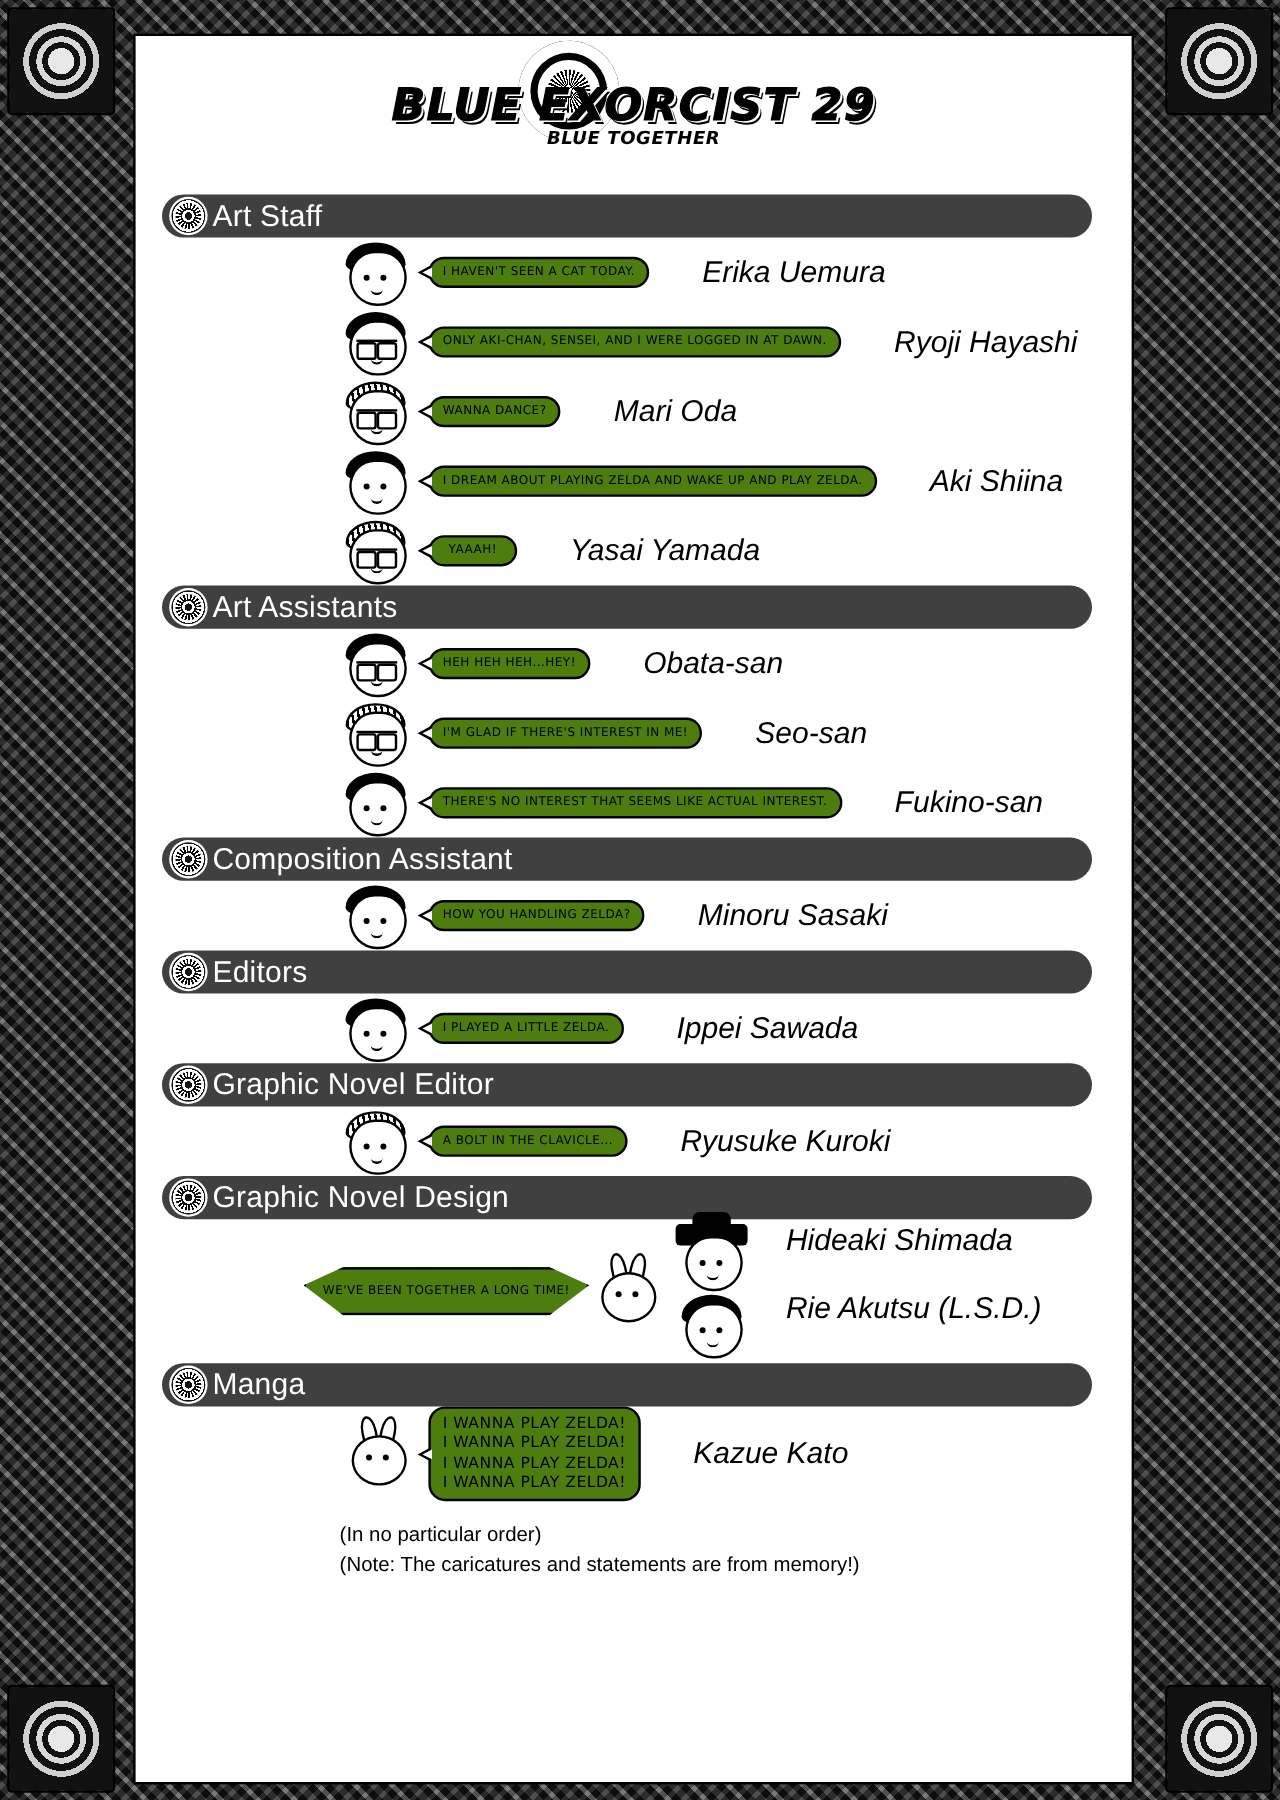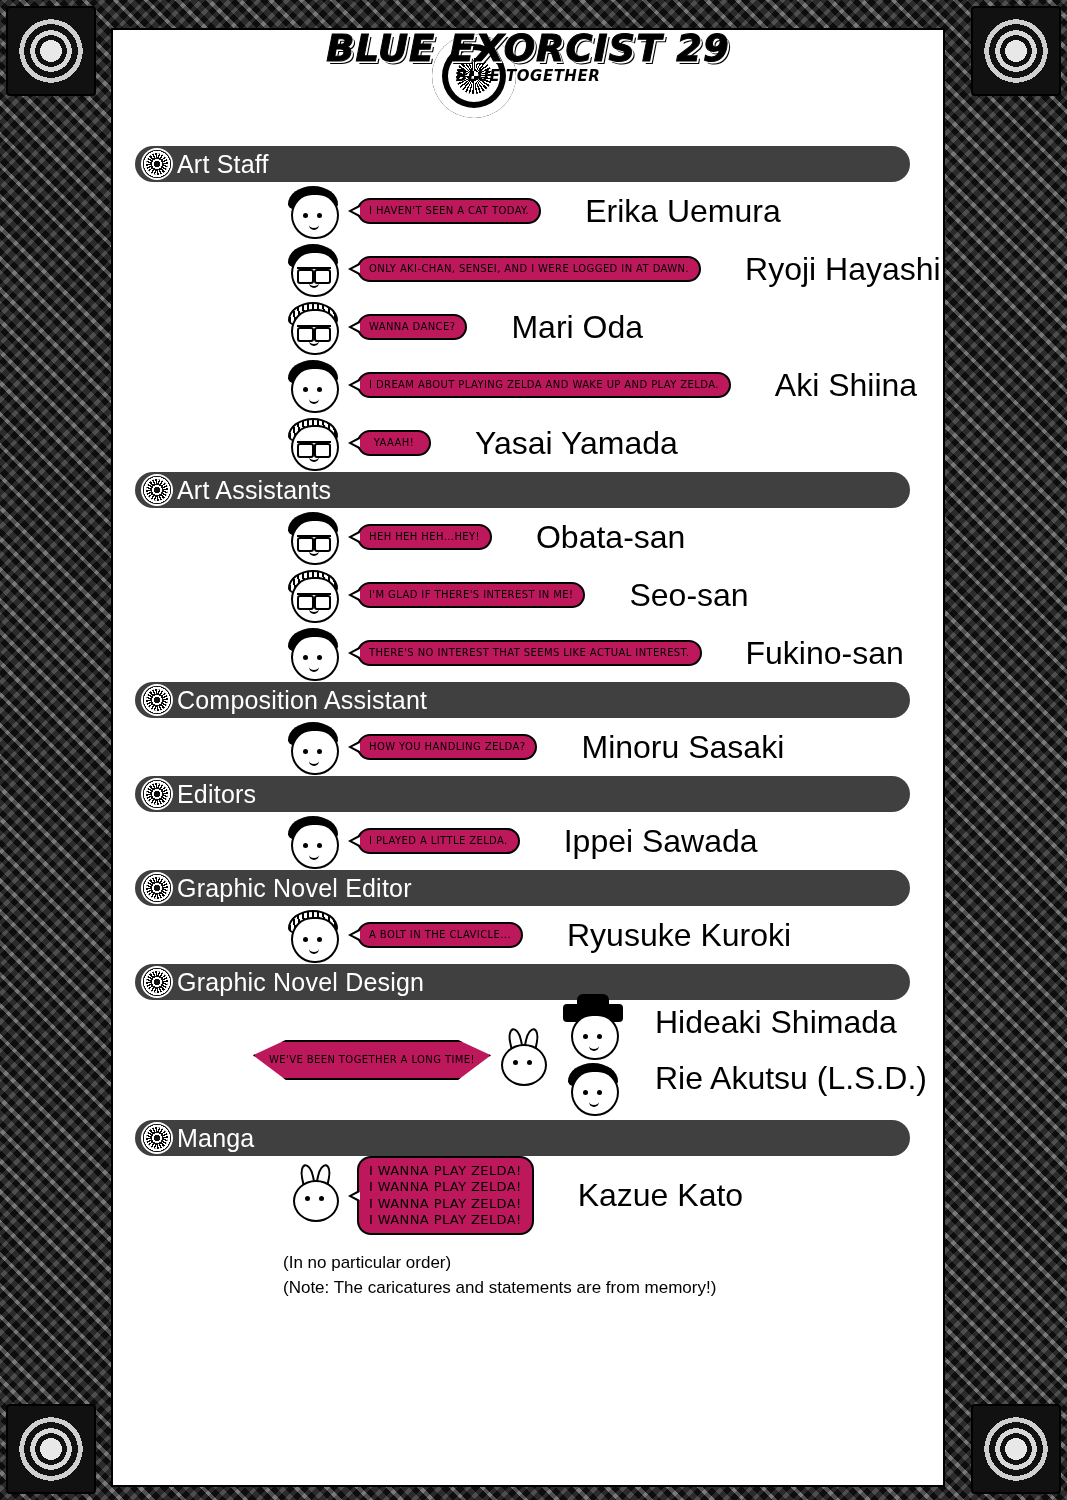--- a/index.html
+++ b/index.html
@@ -52,23 +52,23 @@
     width: 830px;
     height: 1455px;
     background: #fff;
     box-shadow: 0 0 0 2px #000;
     overflow: hidden;
   }
 
   
   .logo-wrap {
     position: relative;
-    height: 116px;
+    height: 132px;
     display: flex;
-    align-items: flex-start;
+    align-items: center;
     justify-content: center;
   }
   .logo-gear {
     position: absolute;
     left: 50%;
     top: 4px;
     transform: translateX(-96px);
     width: 84px;
     height: 84px;
     border-radius: 50%;
@@ -241,21 +241,21 @@
     border-radius: 50% 50% 30% 30%;
     top: -4px;
   }
   .face.bunny .ear.l { left: 18px; transform: rotate(-12deg); }
   .face.bunny .ear.r { left: 34px; transform: rotate(12deg); }
 
   
   .balloon {
     position: relative;
     border: 2px solid #000;
-    background: #be185d;
+    background: #4d7c0f;
     border-radius: 14px;
     padding: 5px 10px;
     margin-left: 12px;
     font-family: "DejaVu Sans", sans-serif;
     font-size: 10px;
     line-height: 1.25;
     letter-spacing: 0.4px;
     text-align: center;
     color: #000;
     min-width: 86px;
@@ -288,24 +288,25 @@
     border-radius: 0;
     clip-path: polygon(14% 0, 86% 0, 100% 38%, 86% 100%, 14% 100%, 0 38%);
     padding: 12px 14px;
     min-width: 112px;
   }
   .balloon.hex::before, .balloon.hex::after { display: none; }
   .balloon.tall { min-width: 112px; }
   .balloon.narrow { min-width: 74px; }
 
   .person-name {
-    font-size: 32px;
+    font-size: 25px;
     color: #000;
     margin-left: 44px;
     white-space: nowrap;
+    font-style: italic;
   }
 
   
   .group-row {
     display: flex;
     align-items: center;
     padding-left: 128px;
     min-height: 120px;
   }
   .group-right { margin-left: 10px; }

